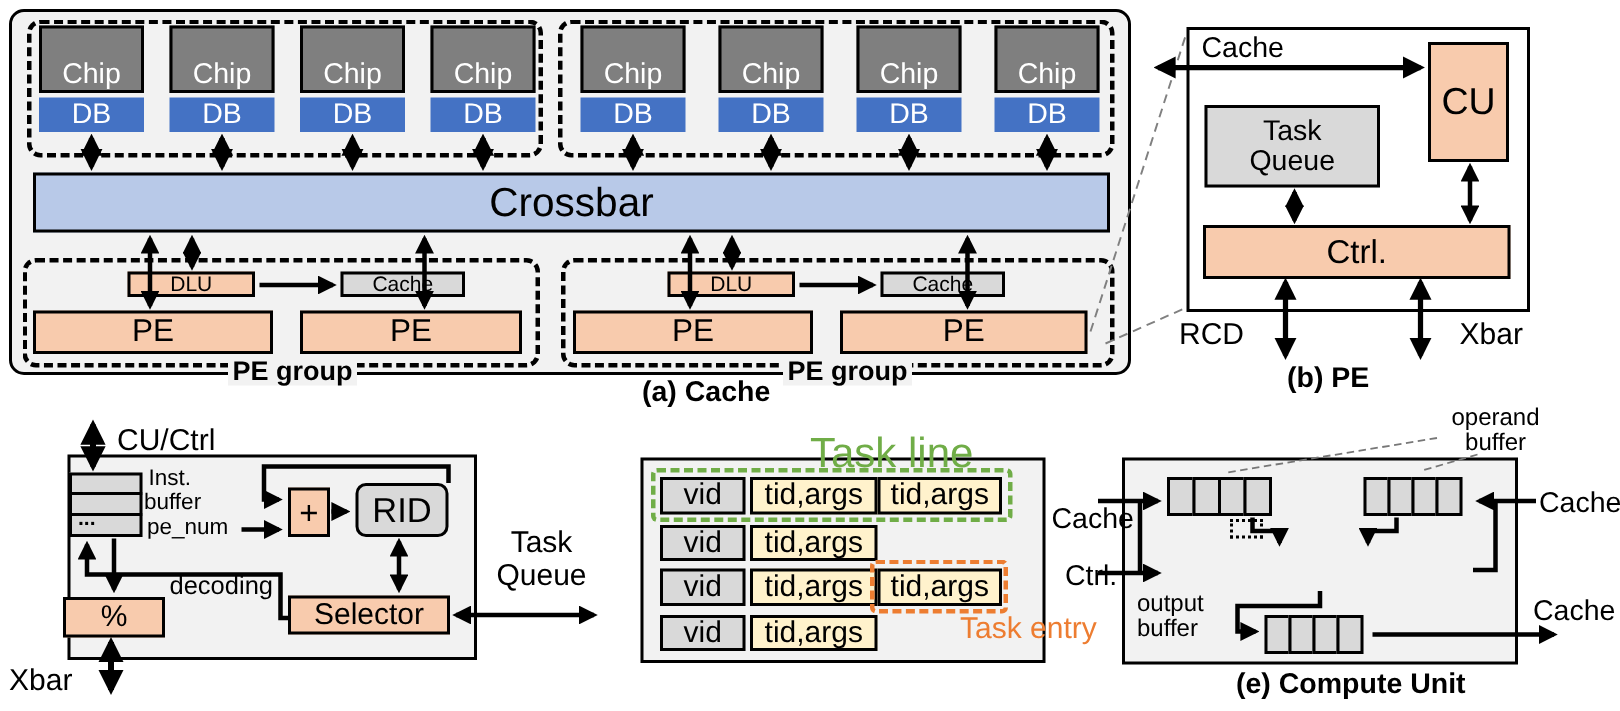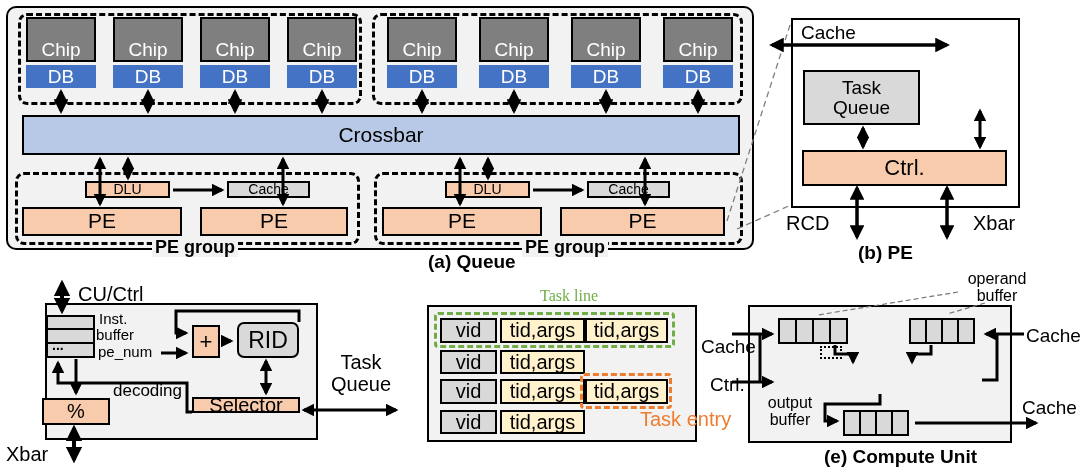--- a/index.html
+++ b/index.html
@@ -8,21 +8,21 @@
   .abs{position:absolute;box-sizing:border-box;}
   .box{position:absolute;box-sizing:border-box;border:2px solid #000;
        display:flex;align-items:center;justify-content:center;text-align:center;line-height:1.05;}
   .panel{background:var(--panel-gray);border:2px solid #000;}
   .round{border-radius:10px;}
   .dash{border:3px dashed #000;background:transparent;border-radius:9px;}
   .peach{background:var(--peach);}
   .lgray{background:var(--light-gray);}
   .chip{background:var(--chip-gray);color:#fff;font-size:19px;align-items:flex-end;}
   .db{background:var(--db-blue);color:#fff;font-size:19px;}
-  .xbarbox{background:var(--crossbar-blue);font-size:21px;}
+  .xbarbox{background:var(--crossbar-blue);font-size:27px;}
   .lbl{position:absolute;white-space:nowrap;line-height:1.08;}
   .prel{white-space:pre-line;}
   .bold{font-weight:bold;}
   .cells{position:absolute;display:flex;}
   .cells>div{box-sizing:border-box;border:2px solid #000;background:var(--light-gray);height:100%;}
   .cells>div+div{margin-left:-2px;}
   svg.overlay{position:absolute;left:0;top:0;z-index:10;pointer-events:none;}
   .z5{z-index:5;}
   .greenD{border:3px dashed var(--green);background:transparent;border-radius:4px;}
   .orangeD{border:3px dashed var(--orange);background:transparent;border-radius:4px;}
@@ -117,24 +117,27 @@
   <div class="box peach" style="left:382px;top:207px;width:160px;height:29px;font-size:21px;">
       <span>PE</span>
     </div>
   <div class="box peach" style="left:560px;top:207px;width:165px;height:29px;font-size:21px;">
       <span>PE</span>
     </div>
 
   <div class="lbl bold z5" style="left:152px;top:238px;font-size:18px;background:var(--panel-gray);padding:0 3px;">PE group</div>
   <div class="lbl bold z5" style="left:522px;top:238px;font-size:18px;background:var(--panel-gray);padding:0 3px;">PE group</div>
 
-  <div class="lbl bold" style="left:428px;top:252px;font-size:19px;">(a) Queue</div>
+  <div class="lbl bold" style="left:428px;top:252px;font-size:19px;">(a) Cache</div>
 
   <div class="abs" style="left:791px;top:18px;width:229px;height:190px;border:2px solid #000;background:#fff;"></div>
   <div class="lbl" style="left:801px;top:23px;font-size:19px;">Cache</div>
+  <div class="box peach" style="left:952px;top:28px;width:54px;height:80px;font-size:25px;">
+      <span>CU</span>
+    </div>
   <div class="box lgray prel" style="left:803px;top:70px;width:117px;height:55px;font-size:19px;"><span class="prel">Task
 Queue</span></div>
   <div class="box peach" style="left:802px;top:150px;width:205px;height:36px;font-size:22px;">
       <span>Ctrl.</span>
     </div>
   <div class="lbl" style="left:786px;top:213px;font-size:20px;">RCD</div>
   <div class="lbl" style="left:973px;top:213px;font-size:20px;">Xbar</div>
   <div class="lbl bold" style="left:858px;top:243px;font-size:19px;">(b) PE</div>
 
   <div class="panel abs" style="left:45px;top:303px;width:273px;height:137px;"></div>
@@ -154,21 +157,21 @@
   <div class="box peach z5" style="left:192px;top:325px;width:28px;height:33px;font-size:22px;">
       <span>+</span>
     </div>
   <div class="box lgray z5" style="left:237px;top:322px;width:62px;height:36px;font-size:23px;border-radius:7px;">
       <span>RID</span>
     </div>
   <div class="lbl z5" style="left:113px;top:382px;font-size:17px;">decoding</div>
   <div class="box peach z5" style="left:42px;top:398px;width:68px;height:27px;font-size:20px;">
       <span>%</span>
     </div>
-  <div class="box peach z5" style="left:192px;top:397px;width:108px;height:16px;font-size:20px;">
+  <div class="box peach z5" style="left:192px;top:397px;width:108px;height:26px;font-size:20px;">
       <span>Selector</span>
     </div>
 
   <div class="lbl prel" style="left:323px;top:352px;width:76px;font-size:20px;text-align:center;white-space:pre-line;">Task
 Queue</div>
   <div class="lbl" style="left:6px;top:444px;font-size:20px;">Xbar</div>
 
   <div class="panel abs" style="left:427px;top:305px;width:270px;height:137px;"></div>
 
   <div class="box z5" style="left:440px;top:318px;width:57px;height:25px;font-size:20px;background:var(--light-gray);">
@@ -200,21 +203,21 @@
 
   <div class="box z5" style="left:440px;top:410px;width:57px;height:24px;font-size:20px;background:var(--light-gray);">
       <span>vid</span>
     </div>
   <div class="box z5" style="left:500px;top:410px;width:85px;height:24px;font-size:20px;background:var(--task-yellow);">
       <span>tid,args</span>
     </div>
 
   <div class="abs greenD z5" style="left:434px;top:312px;width:241px;height:36px;"></div>
   <div class="abs orangeD z5" style="left:580px;top:373px;width:92px;height:36px;"></div>
-  <div class="lbl" style="left:540px;top:287px;font-size:16px;color:var(--green);z-index:6;font-family:Liberation Serif, serif;">Task line</div>
+  <div class="lbl" style="left:540px;top:287px;font-size:28px;color:var(--green);z-index:6;">Task line</div>
   <div class="lbl" style="left:640px;top:409px;font-size:20px;color:var(--orange);z-index:6;">Task entry</div>
 
   <div class="panel abs" style="left:748px;top:305px;width:264px;height:138px;"></div>
 
   <div class="cells z5" style="left:778px;top:318px;width:76px;height:26px;">
     <div style="width:19px;"></div>
       <div style="width:19px;"></div>
       <div style="width:19px;"></div>
       <div style="width:19px;"></div>
   </div>
@@ -228,21 +231,21 @@
 
   <div class="lbl prel" style="left:962px;top:270px;width:70px;font-size:16px;text-align:center;white-space:pre-line;">operand
 buffer</div>
 
   <div class="lbl" style="left:701px;top:337px;font-size:19px;z-index:6;">Cache</div>
   <div class="lbl" style="left:710px;top:375px;font-size:19px;z-index:6;">Ctrl.</div>
   <div class="lbl" style="left:1026px;top:326px;font-size:19px;">Cache</div>
   <div class="lbl" style="left:1022px;top:398px;font-size:19px;">Cache</div>
 
 
-  <div class="lbl prel" style="left:758px;top:394px;width:64px;font-size:16px;text-align:center;white-space:pre-line;z-index:6;">output
+  <div class="lbl prel" style="left:758px;top:394px;width:64px;font-size:16px;text-align:left;white-space:pre-line;z-index:6;">output
 buffer</div>
   <div class="cells z5" style="left:843px;top:410px;width:72px;height:26px;">
     <div style="width:18px;"></div>
       <div style="width:18px;"></div>
       <div style="width:18px;"></div>
       <div style="width:18px;"></div>
   </div>
   <div class="lbl bold" style="left:824px;top:447px;font-size:19px;">(e) Compute Unit</div>
 
   <svg class="overlay" width="1080" height="474" viewBox="0 0 1080 474">

